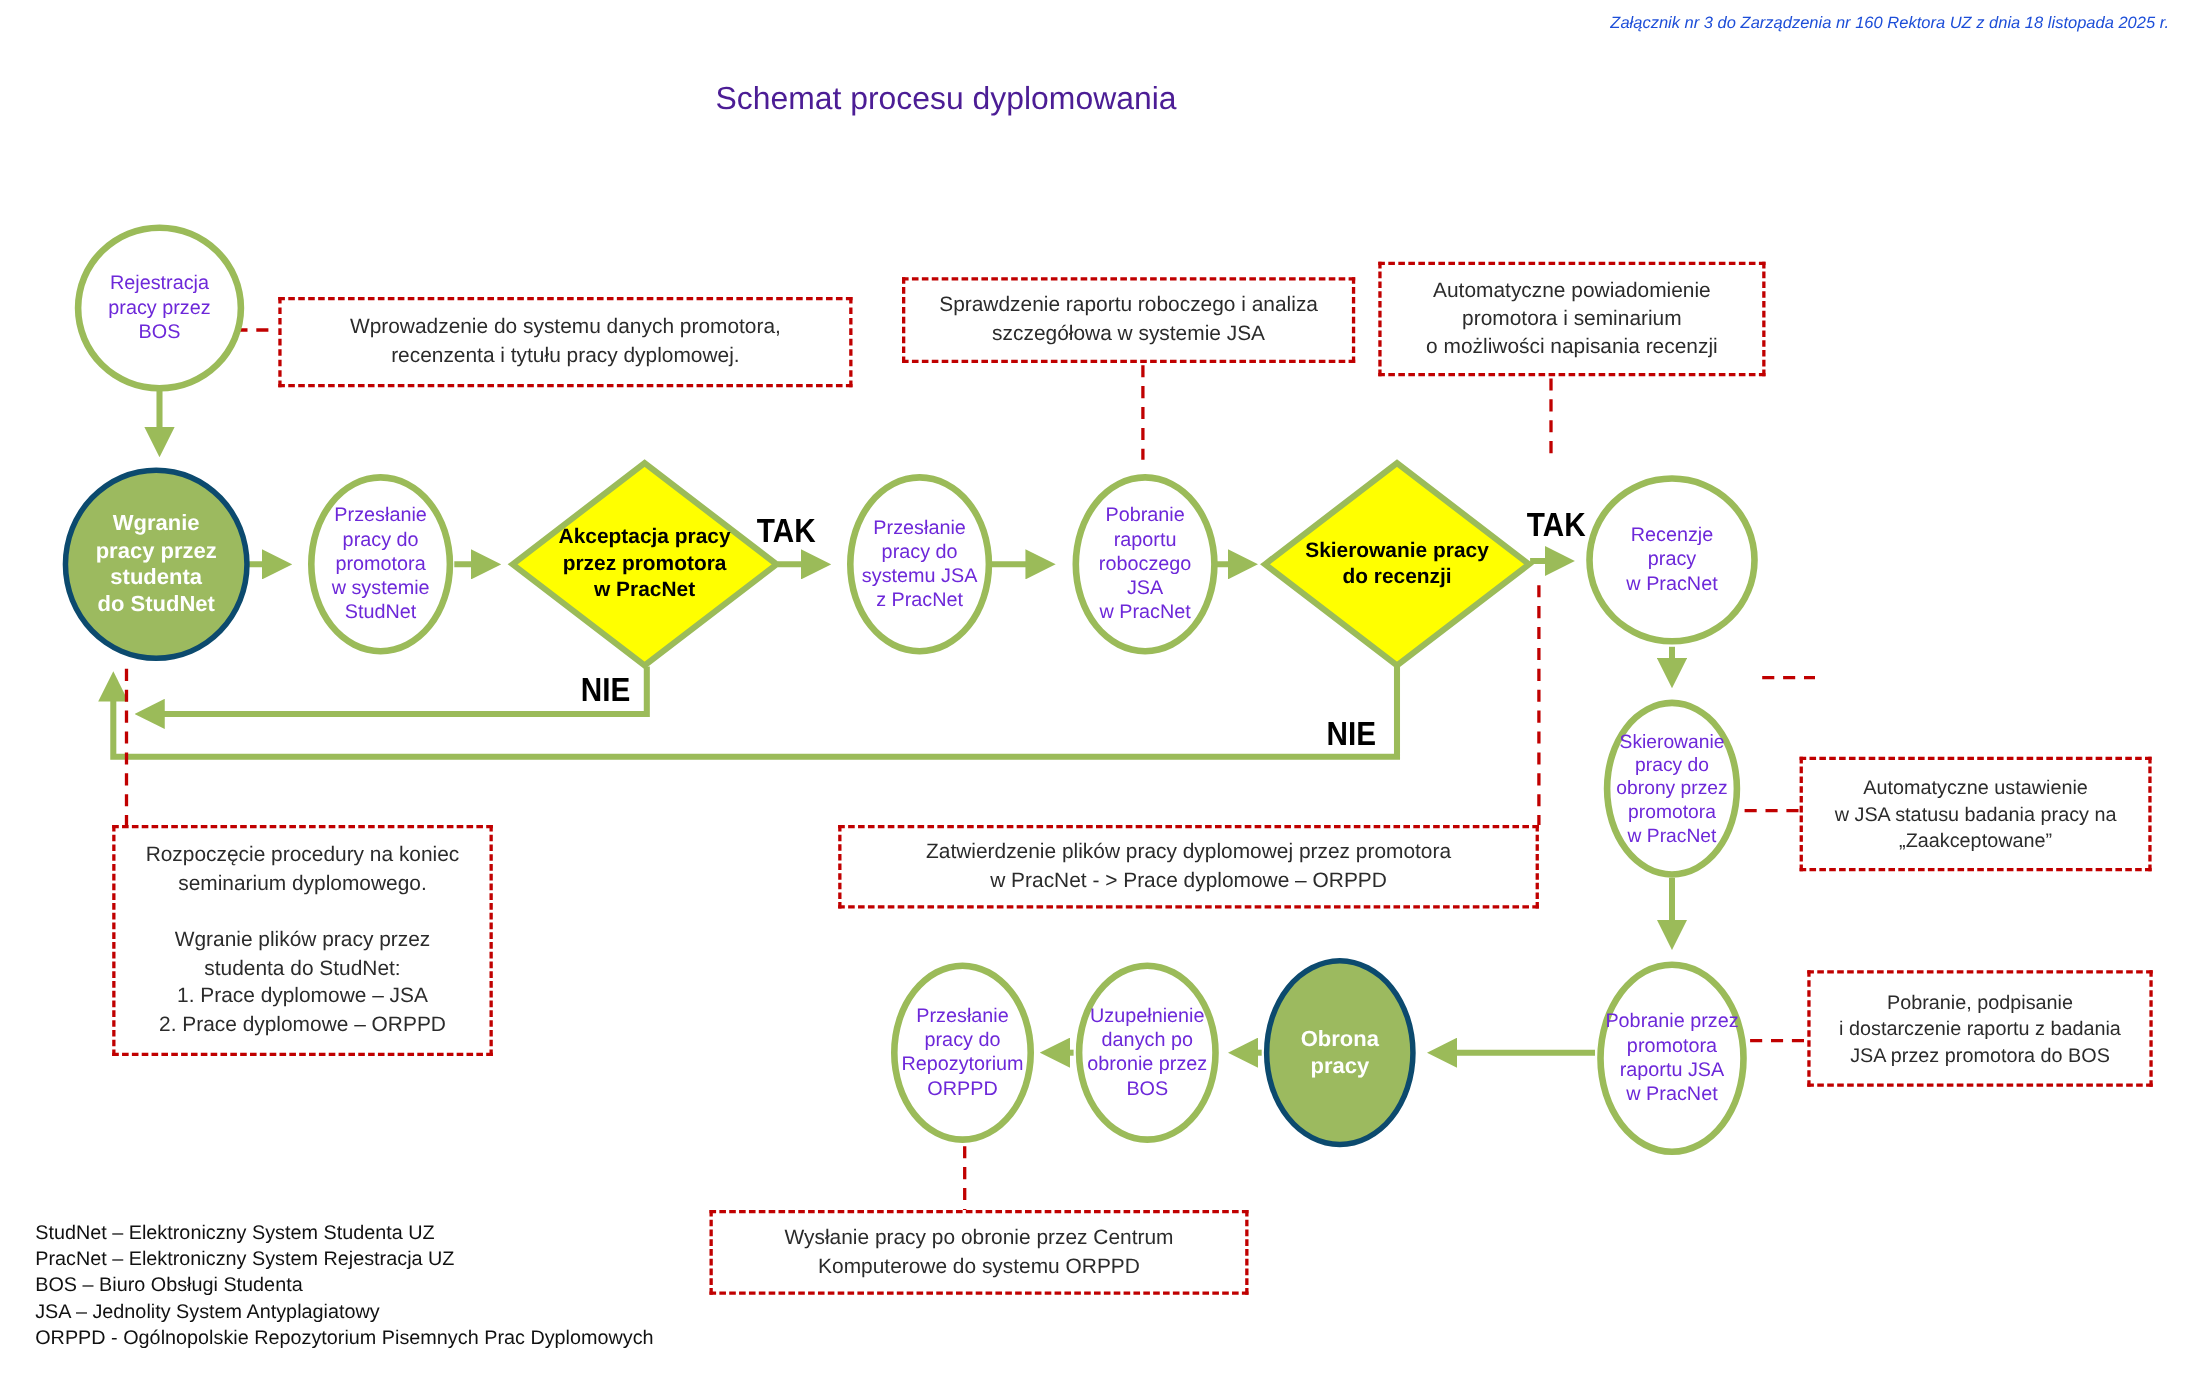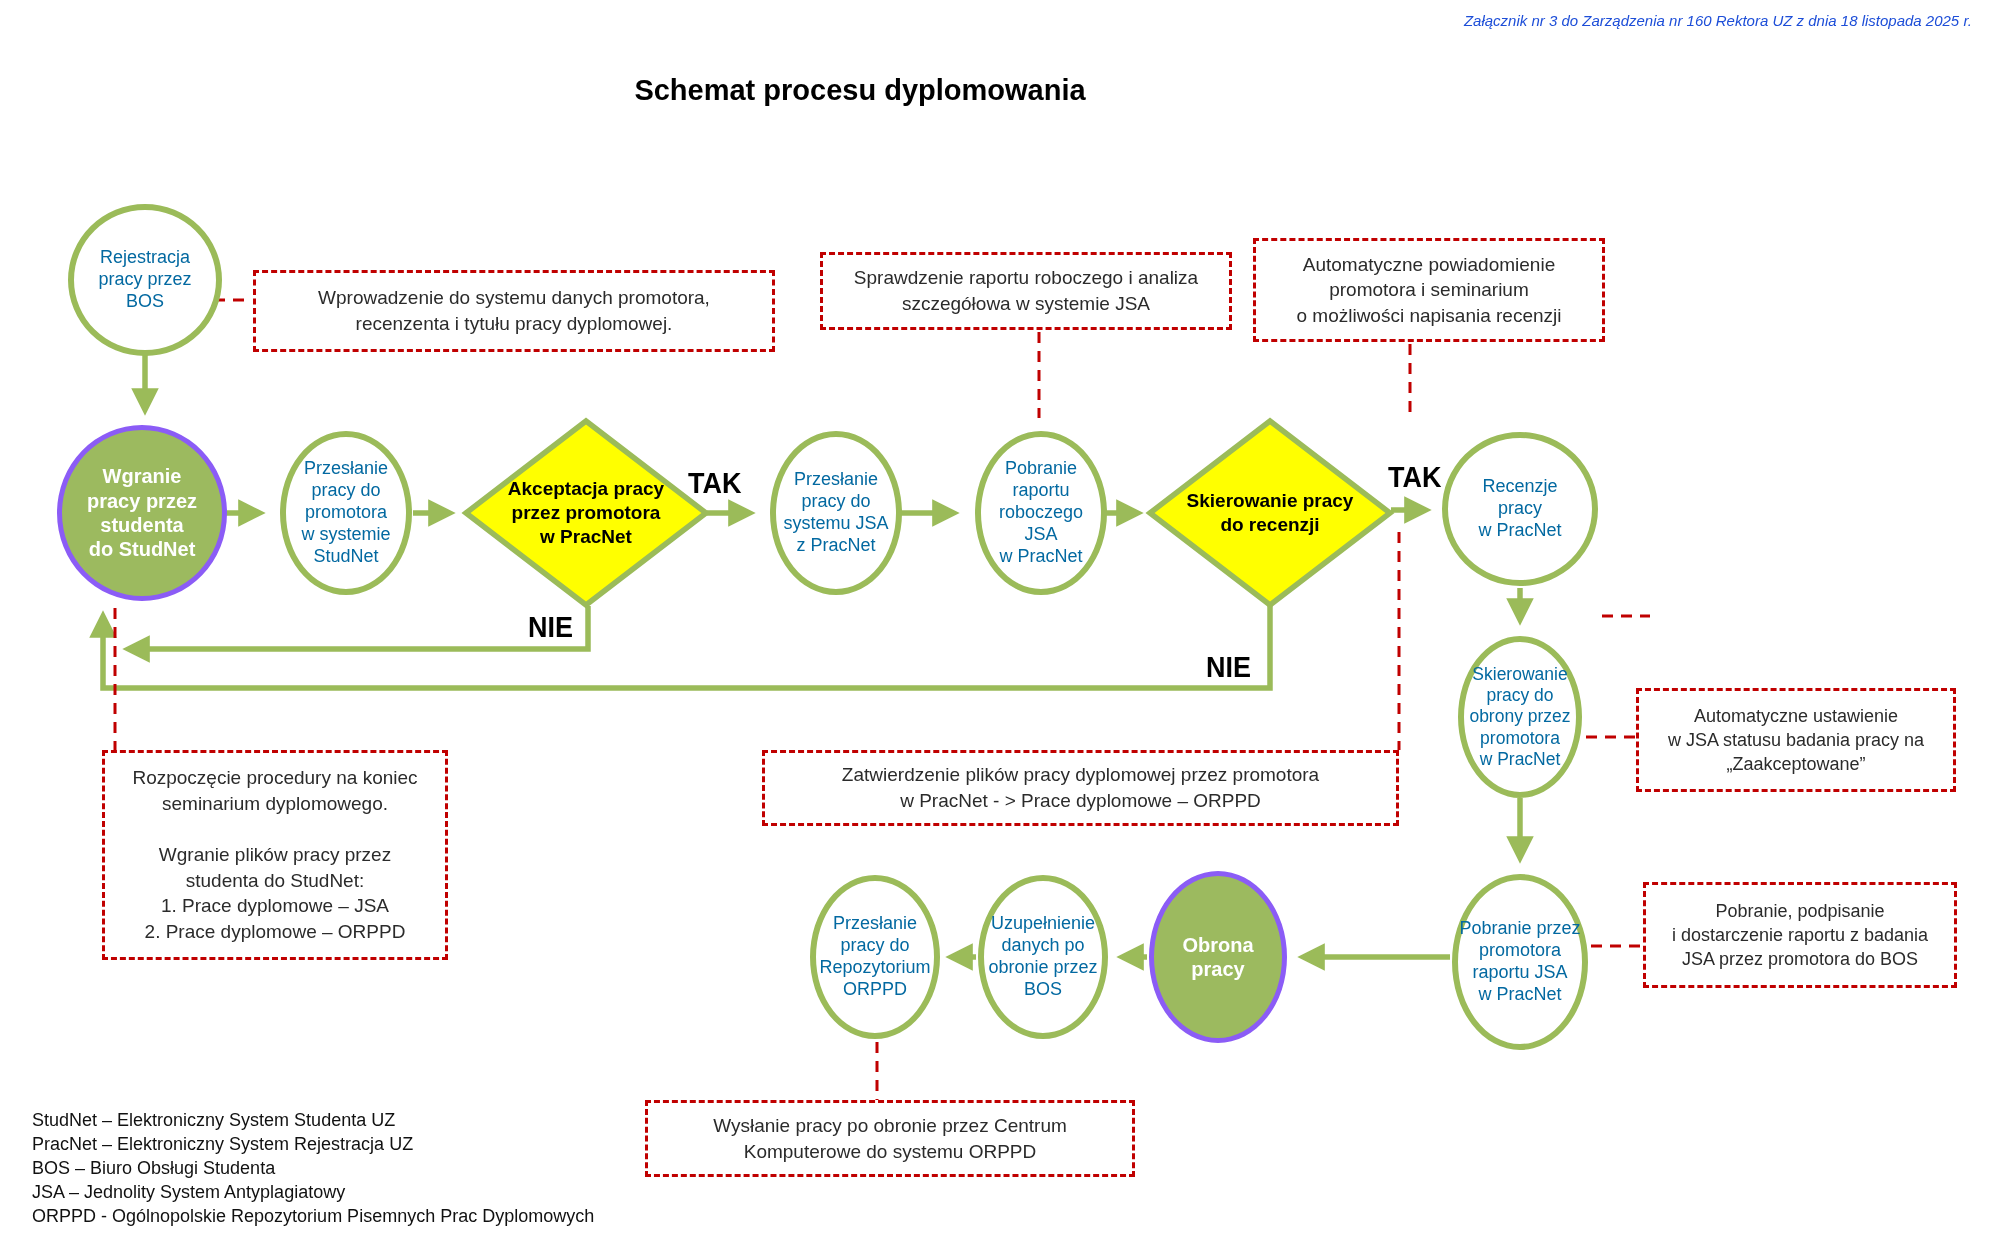--- a/index.html
+++ b/index.html
@@ -6,29 +6,29 @@
   #canvas{
     position:relative;width:2000px;height:1250px;background:#ffffff;
     font-family:"Liberation Sans", sans-serif;color:#262626;overflow:hidden;
   }
   #connector-layer{position:absolute;left:0;top:0;z-index:1;}
   .annotation{
     position:absolute;top:12px;right:28px;font-style:italic;font-size:15px;color:#1d4ed8;
   }
   .title{
     position:absolute;top:74px;left:0;width:1720px;text-align:center;
-    font-size:29px;font-weight:bold;color:#000000;
+    font-size:29px;font-weight:normal;color:#4c1d95;
   }
   .ellipse{
     position:absolute;z-index:2;border:6px solid #9bbb59;border-radius:50%;
     background:#fff;display:flex;align-items:center;justify-content:center;
-    text-align:center;font-size:18px;line-height:1.22;color:#0369a1;box-sizing:border-box;
+    text-align:center;font-size:18px;line-height:1.22;color:#6d28d9;box-sizing:border-box;
   }
   .ellipse.filled{
-    background:#9cba5f;border:5px solid #8b5cf6;color:#ffffff;font-weight:bold;font-size:20px;
+    background:#9cba5f;border:5px solid #0c4a6e;color:#ffffff;font-weight:bold;font-size:20px;
   }
   .multiline{white-space:pre-line;}
   .note{
     position:absolute;z-index:2;border:3px dashed #c00000;background:#fff;
     display:flex;align-items:center;justify-content:center;text-align:center;
     font-size:19px;line-height:1.35;color:#2b2b2b;box-sizing:border-box;padding:4px 10px;
   }
   .diamond-label{
     position:absolute;z-index:3;display:flex;align-items:center;justify-content:center;
     text-align:center;font-weight:bold;font-size:19px;line-height:1.25;color:#000;

